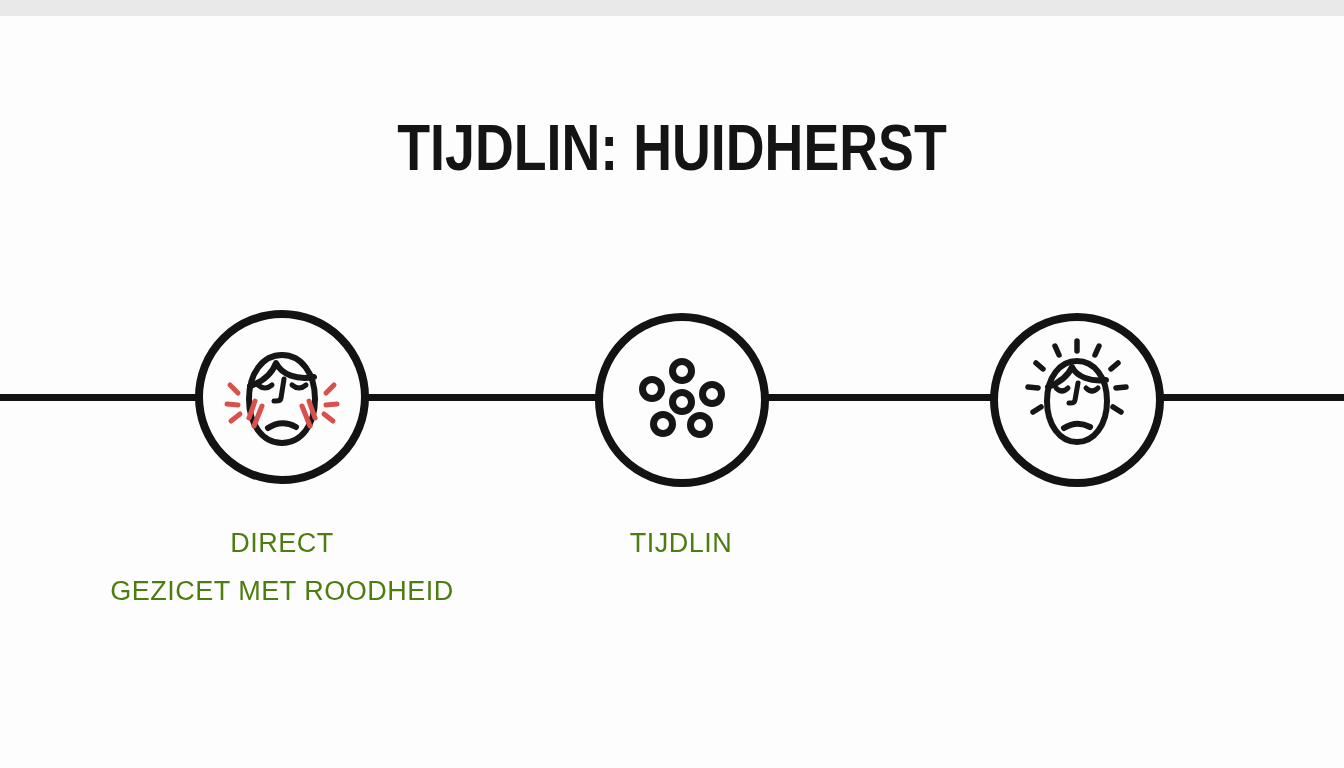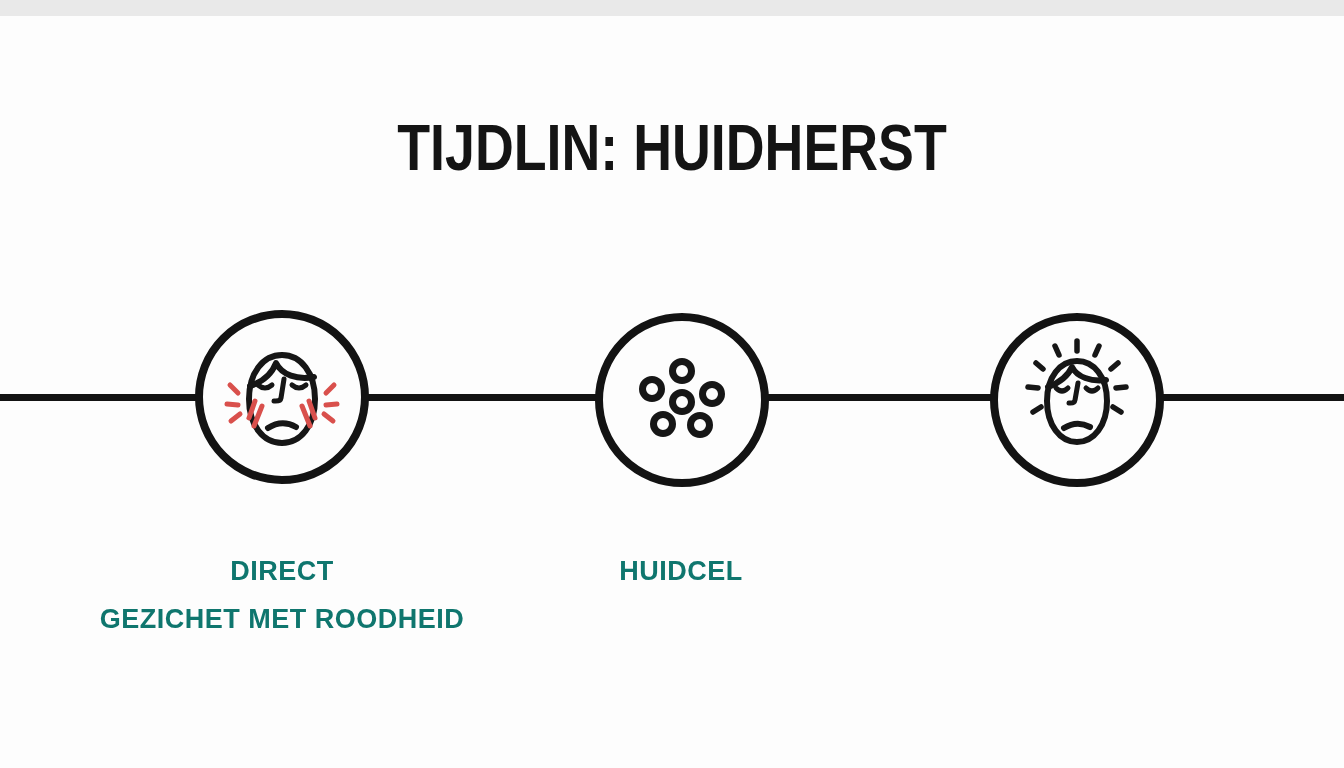--- a/index.html
+++ b/index.html
@@ -37,25 +37,25 @@
     border:8px solid #131313;
     border-radius:50%;
     background:#fdfdfd;
     display:flex;align-items:center;justify-content:center;
   }
   .node-1{left:195px;top:294px;}
   .node-2{left:595px;top:297px;}
   .node-3{left:990px;top:297px;}
   .caption{
     position:absolute;
-    top:540px;
+    top:512px;
     width:480px;
     text-align:center;
-    color:#0f766e;
-    font-weight:700;
+    color:#4d7c0f;
+    font-weight:400;
   }
   .caption-1{left:42px;}
   .caption-2{left:441px;}
   .caption-3{left:832px;}
   .cap-time{
     font-size:27px;
     letter-spacing:0.5px;
     margin-bottom:17px;
     white-space:nowrap;
   }
@@ -132,23 +132,23 @@
         <path d="M 26 62 L 36 63"></path>
         <path d="M 124 62 L 114 63"></path>
         <path d="M 31 87 L 39 82"></path>
         <path d="M 119 87 L 111 82"></path>
       </g>
     </svg>
   </div>
 
   <div class="caption caption-1">
     <div class="cap-time">DIRECT</div>
-    <div class="cap-label">GEZICHET MET ROODHEID</div>
+    <div class="cap-label">GEZICET MET ROODHEID</div>
   </div>
 
   <div class="caption caption-2">
-    <div class="cap-label">HUIDCEL</div>
+    <div class="cap-label">TIJDLIN</div>
   </div>
 
   <div class="caption caption-3">
   </div>
 
 </div>
 
 </body></html>

